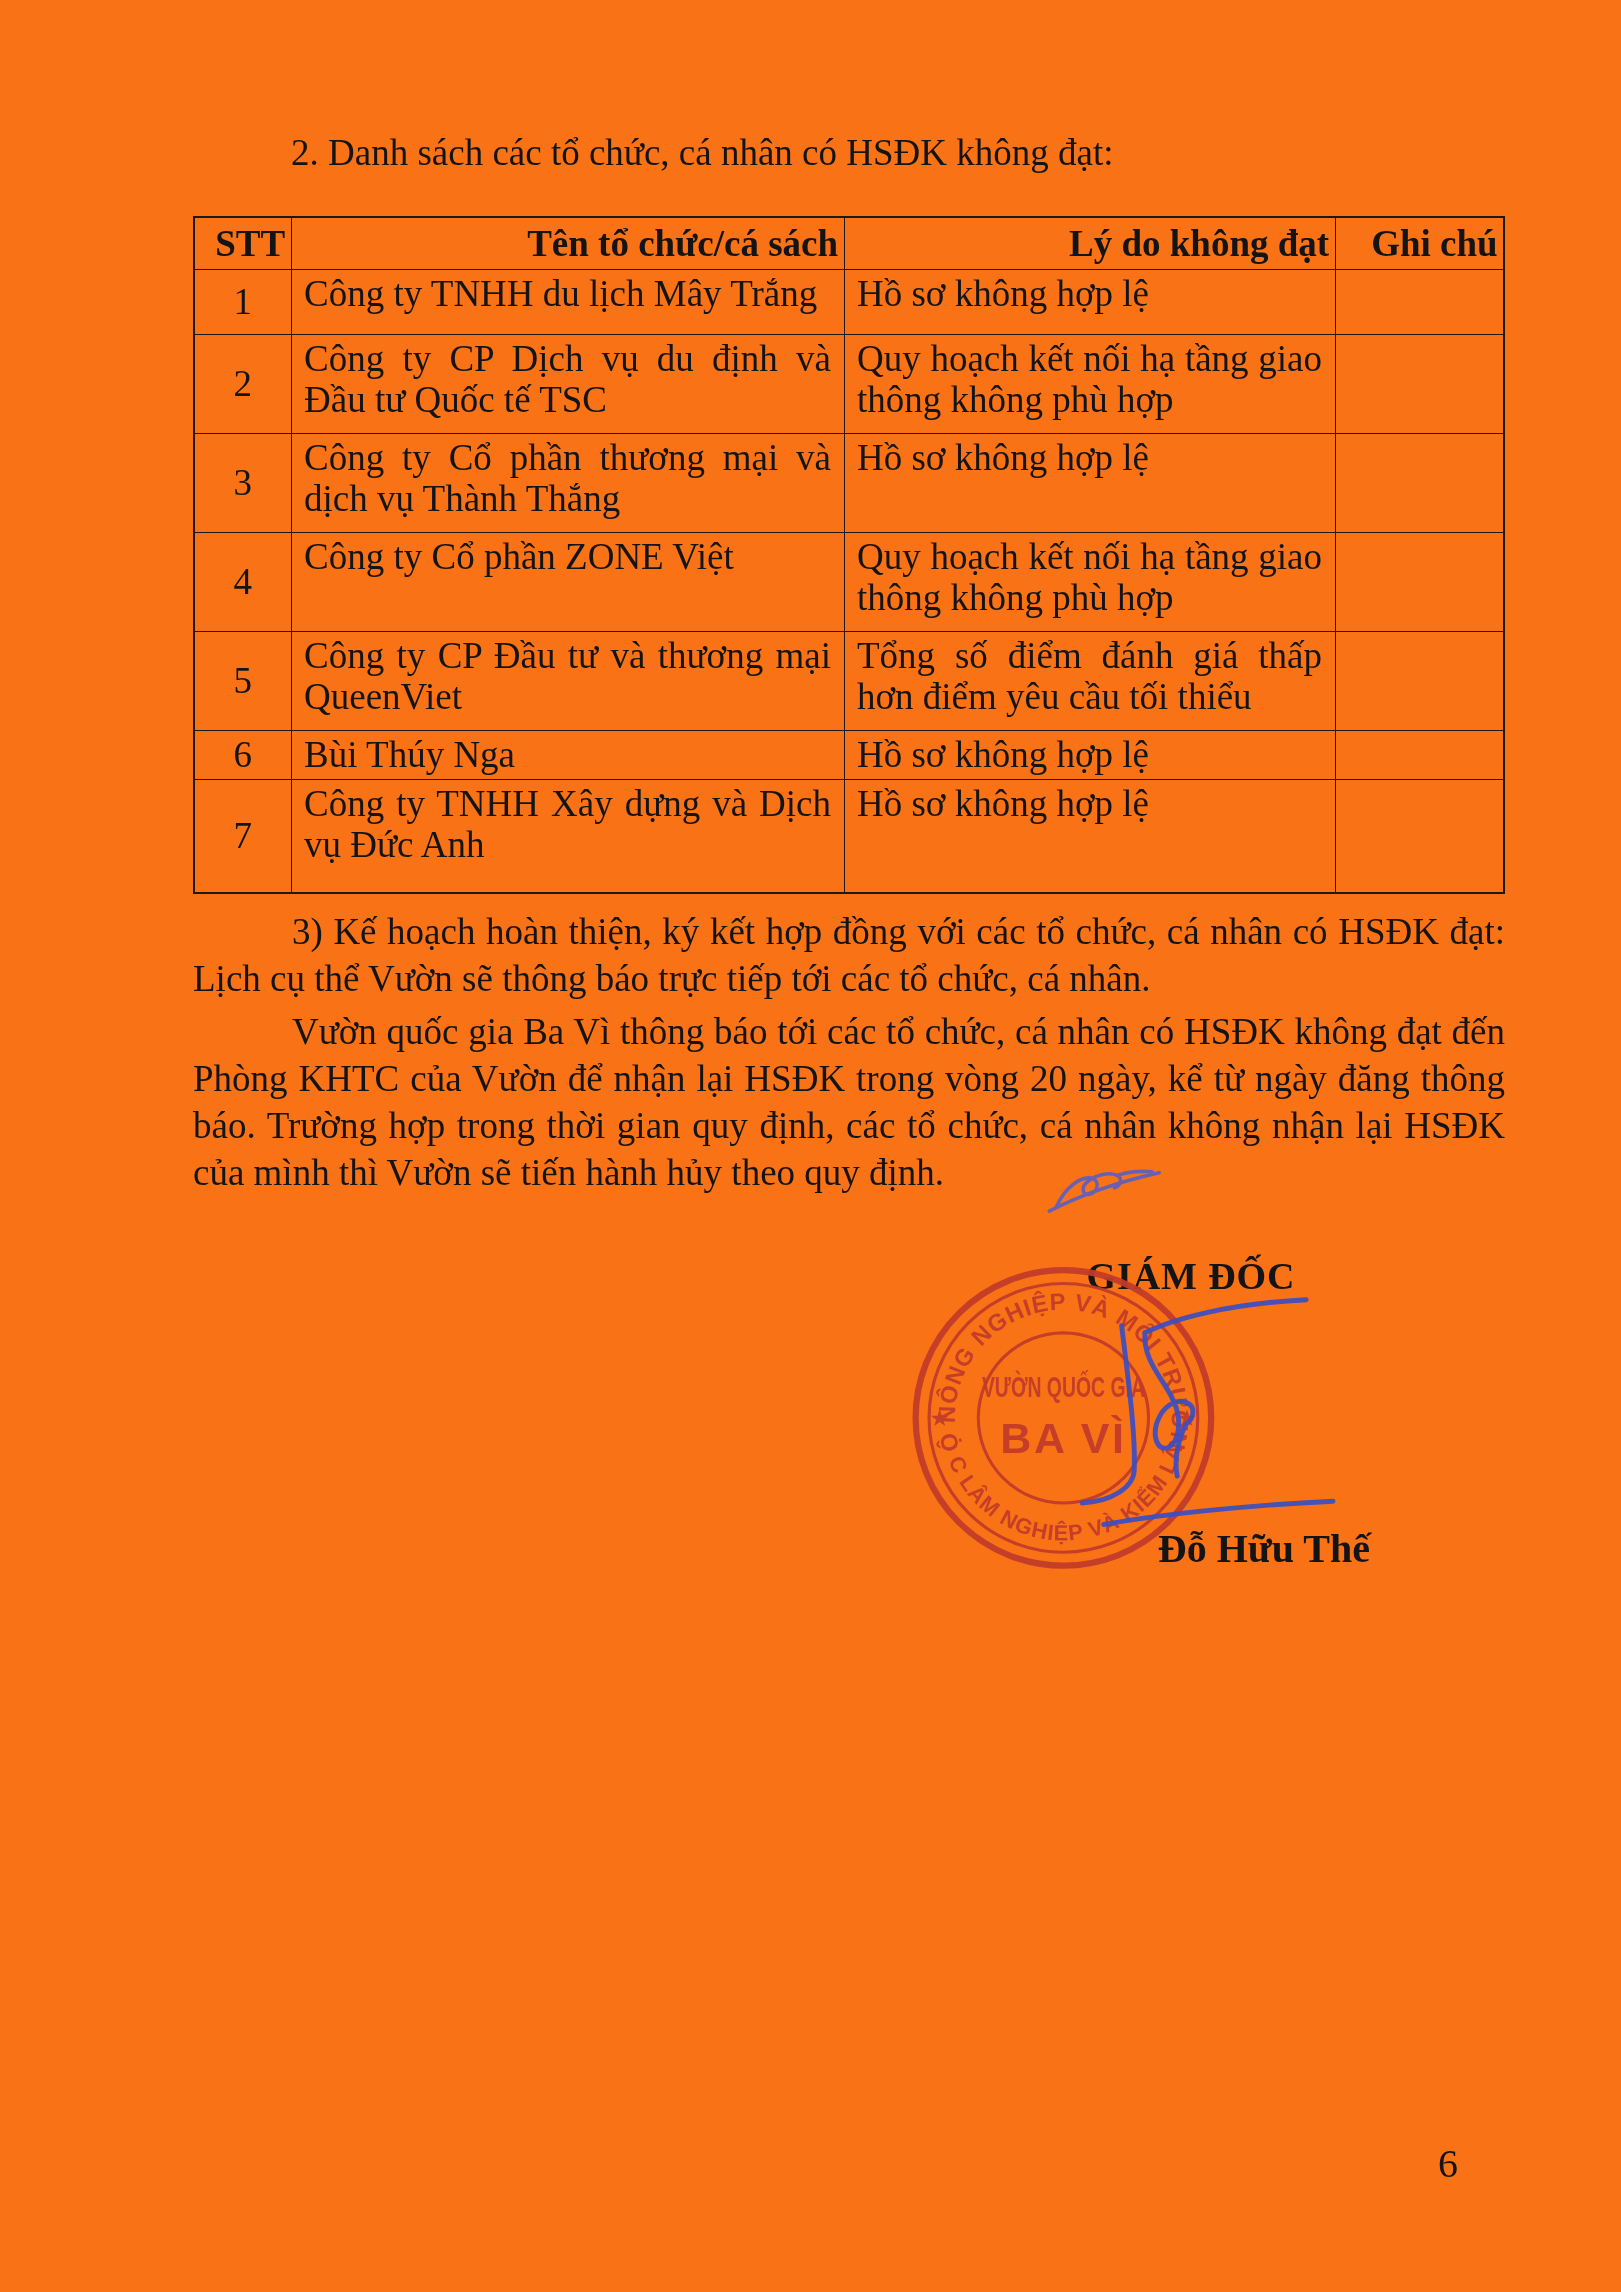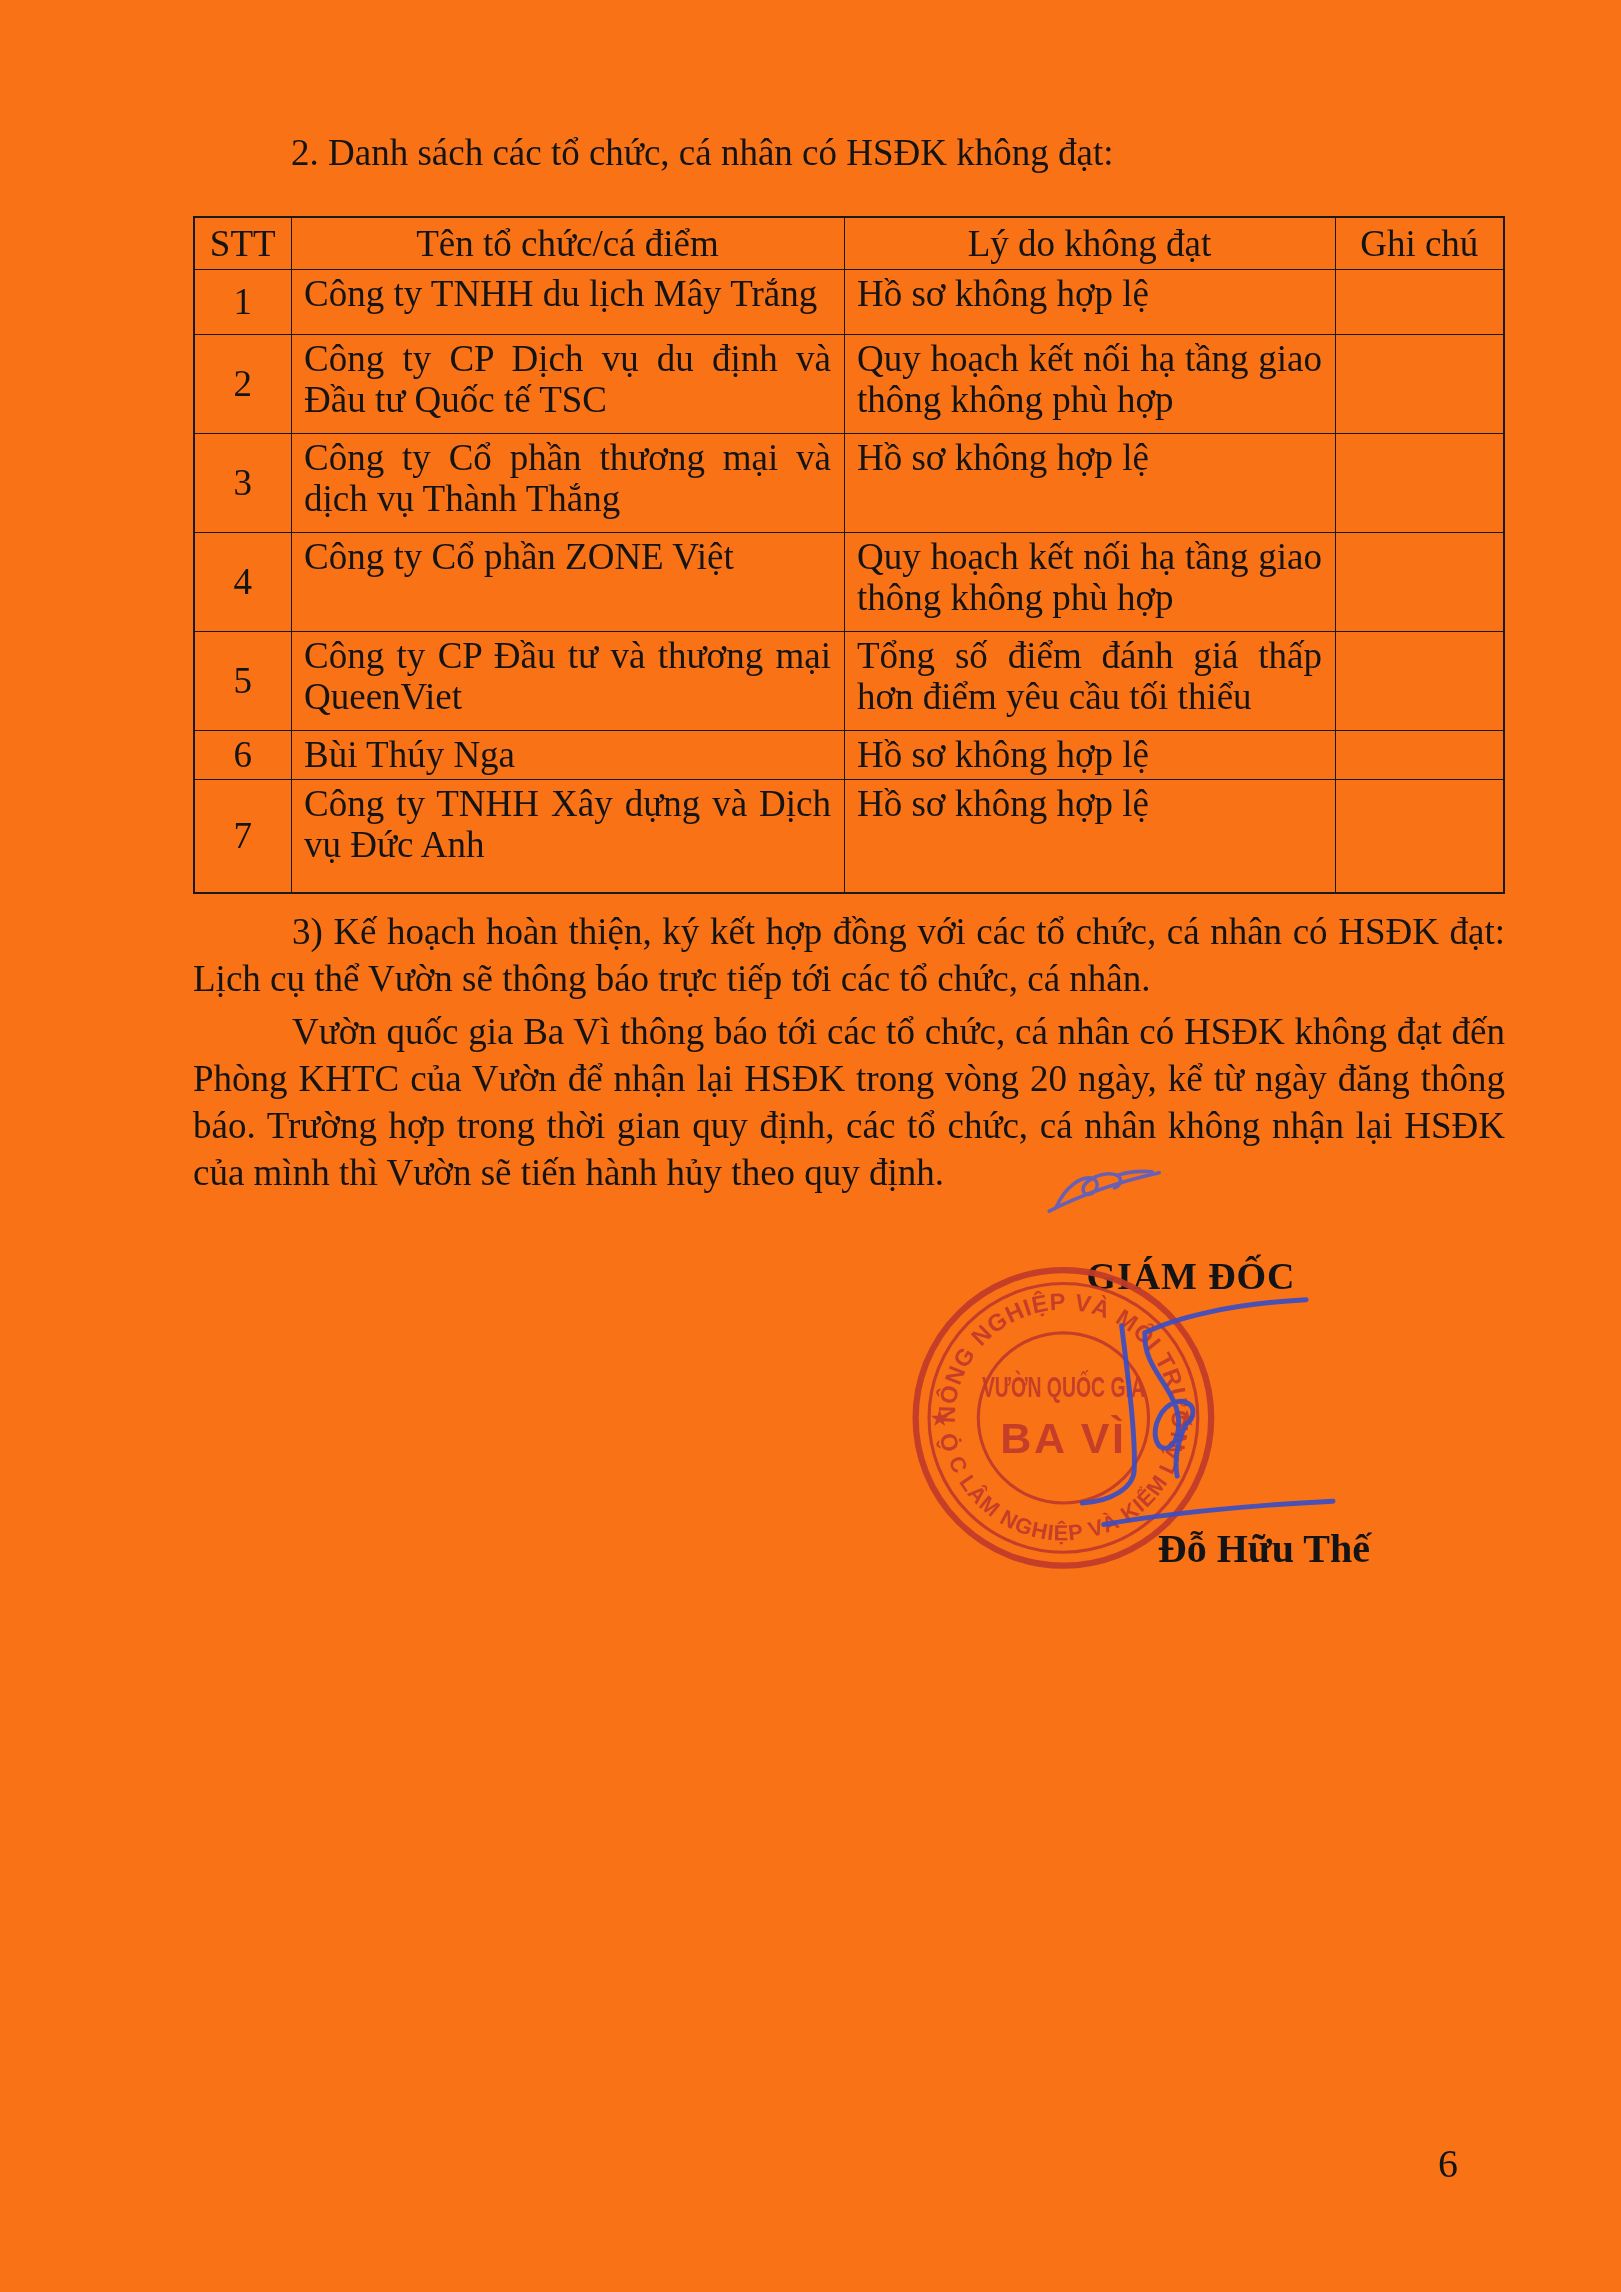--- a/index.html
+++ b/index.html
@@ -29,22 +29,22 @@
     table-layout: fixed;
     font-size: 37px;
     border: 2.7px solid #1a1a1a;
   }
   .reject-table th, .reject-table td {
     border: 1.8px solid #1a1a1a;
     line-height: 41px;
     overflow: hidden;
   }
   .reject-table th {
-    font-weight: normal;
-    text-align: center;
+    font-weight: bold;
+    text-align: right;
     vertical-align: middle;
     padding: 1.8px 5.4px;
   }
   .reject-table td { padding: 3.6px 12.5px; }
   .reject-table td.stt { text-align: center; vertical-align: middle; padding: 3.6px 1.8px; }
   .reject-table td.name, .reject-table td.reason {
     text-align: justify;
     vertical-align: top;
   }
   .reject-table td.note { vertical-align: middle; }
@@ -96,21 +96,21 @@
   <table class="reject-table">
     <colgroup>
       <col style="width:97px">
         <col style="width:553px">
         <col style="width:491px">
         <col style="width:169px">
     </colgroup>
     <tbody>
         <tr style="height:52px">
       <th>STT</th>
-      <th>Tên tổ chức/cá điểm</th>
+      <th>Tên tổ chức/cá sách</th>
       <th>Lý do không đạt</th>
       <th>Ghi chú</th>
     </tr>
     <tr style="height:65px">
       <td class="stt">1</td>
       <td class="name">Công ty TNHH du lịch Mây Trắng</td>
       <td class="reason">Hồ sơ không hợp lệ</td>
       <td class="note"></td>
     </tr>
     <tr style="height:99px">

